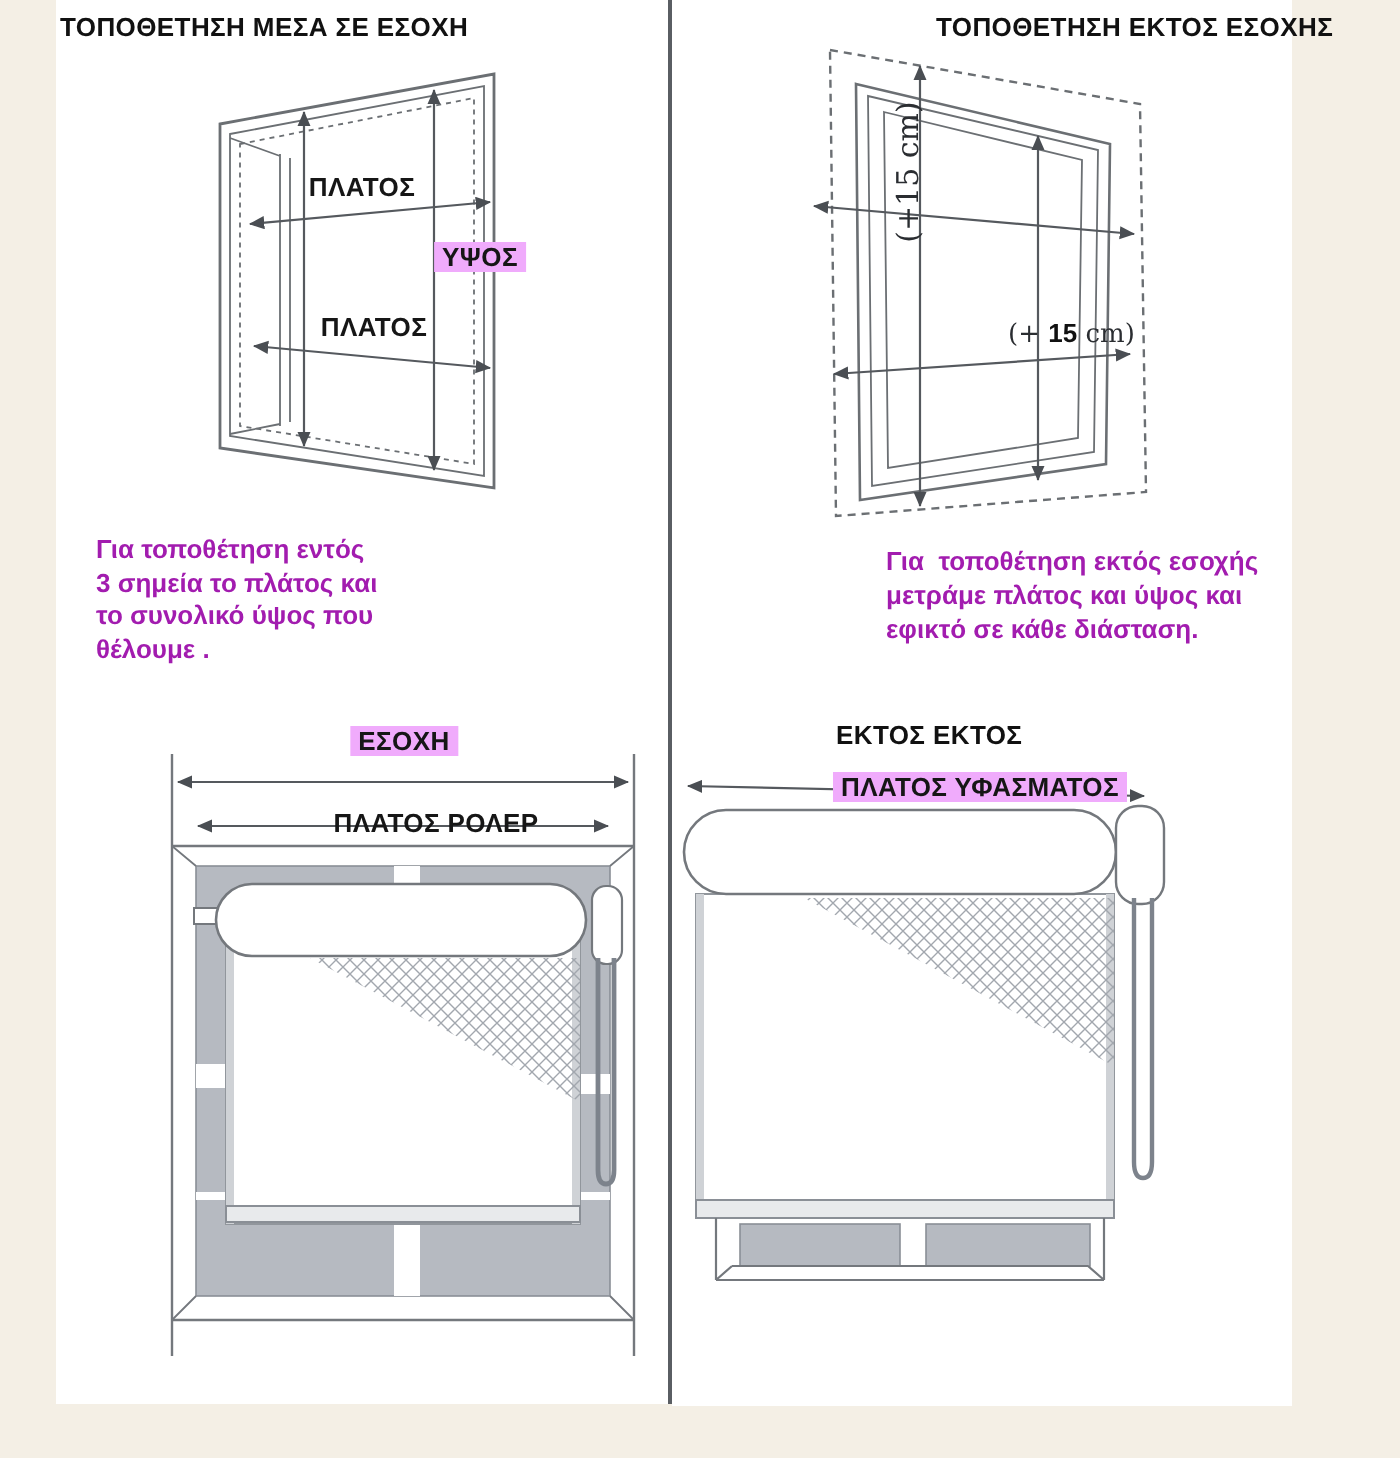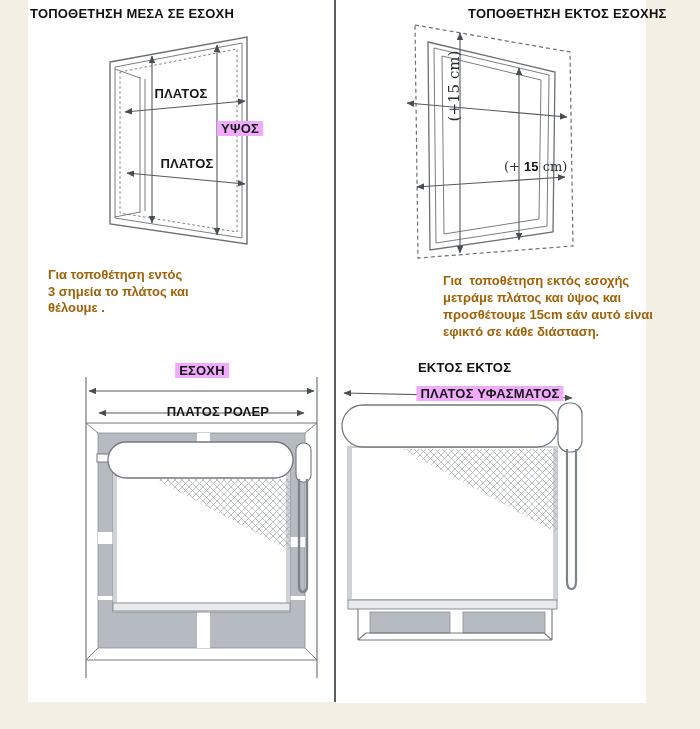--- a/index.html
+++ b/index.html
@@ -8,21 +8,21 @@
   .stage{position:absolute;left:0;top:0;width:700px;height:729px;}
   .panel{position:absolute;background:#ffffff;}
   .divider{position:absolute;width:2px;background:#5a5e63;}
   svg.draw{position:absolute;}
   .lbl{position:absolute;font:700 13px "Liberation Sans",sans-serif;color:#161616;
        white-space:nowrap;letter-spacing:.2px;}
   .ctr{transform:translateX(-50%);}
   .whitebg{background:#f0abfc;padding:0 4px;}
   .title{position:absolute;font:700 13px "Liberation Sans",sans-serif;color:#111;
          white-space:nowrap;letter-spacing:.2px;}
-  .cap{position:absolute;font:700 13px/16.5px "Liberation Sans",sans-serif;color:#a16207;}
+  .cap{position:absolute;font:700 13px/16.5px "Liberation Sans",sans-serif;color:#a21caf;}
   .cap div{white-space:pre;}
   .serif{font-family:"DejaVu Serif",serif;font-weight:400;color:#2a2d31;}
   .rot{position:absolute;left:399px;top:77px;width:110px;text-align:center;
        font:400 15px "DejaVu Serif",serif;color:#2a2d31;
        transform:rotate(-90deg);transform-origin:center;}
   .inchlabel{position:absolute;left:504px;top:159px;font-size:13px;white-space:nowrap;}
   .inchlabel b{font-family:"Liberation Sans",sans-serif;font-weight:700;color:#111;}
   .arrow{stroke:#55595e;stroke-width:1.1;fill:none;marker-start:url(#mS);marker-end:url(#mE);}
   .ln{stroke:#6b6f73;fill:none;}
   .frame{stroke:#74787d;fill:none;}
@@ -66,20 +66,21 @@
       <path class="arrow" d="M99,143 L217,154"></path>
     </g>
   </svg>
   <div class="lbl ctr" style="left:181px;top:86px">ΠΛΑΤΟΣ</div>
   <div class="lbl ctr" style="left:187px;top:156px">ΠΛΑΤΟΣ</div>
   <div class="lbl ctr whitebg" style="left:240px;top:121px">ΥΨΟΣ</div>
 
   <div class="cap" style="left:48px;top:267px">
     <div>Για τοποθέτηση εντός</div>
     <div>3 σημεία το πλάτος και</div>
+    <div>το συνολικό ύψος που</div>
     <div>θέλουμε .</div>
   </div>
 
   <div class="title" style="left:468px;top:6px">ΤΟΠΟΘΕΤΗΣΗ ΕΚΤΟΣ ΕΣΟΧΗΣ</div>
 
   <svg class="draw" style="left:336px;top:20px" width="312" height="250" viewBox="0 0 312 250">
     <g>
       <path class="ln" stroke-width="1.2" stroke-dasharray="4 3" d="M79,5 L234,32 L237,226 L82,238 Z"></path>
     </g>
     <g>
@@ -93,21 +94,20 @@
       <path class="arrow" d="M71,83 L231,97"></path>
       <path class="arrow" d="M81,167 L229,157"></path>
     </g>
   </svg>
   <div class="rot">(+15 cm)</div>
   <div class="inchlabel serif"><span>(+ </span><b>15</b><span> cm)</span></div>
 
   <div class="cap" style="left:443px;top:272px;line-height:17px">
     <div>Για  τοποθέτηση εκτός εσοχής</div>
     <div>μετράμε πλάτος και ύψος και</div>
-    <div>προσθέτουμε 15cm εάν αυτό είναι</div>
     <div>εφικτό σε κάθε διάσταση.</div>
   </div>
 
   <svg class="draw" style="left:28px;top:375px" width="306" height="325" viewBox="0 0 306 325">
     <g>
       <rect x="70" y="58" width="207" height="215" fill="#b6bac1" stroke="#8a8f96" stroke-width="0.8"></rect>
       <rect x="169" y="58" width="13" height="12" fill="#fff"></rect>
       <rect x="70" y="157" width="15" height="12" fill="#fff"></rect>
       <rect x="262" y="162" width="15" height="10" fill="#fff"></rect>
       <rect x="169" y="237" width="13" height="36" fill="#fff"></rect>

